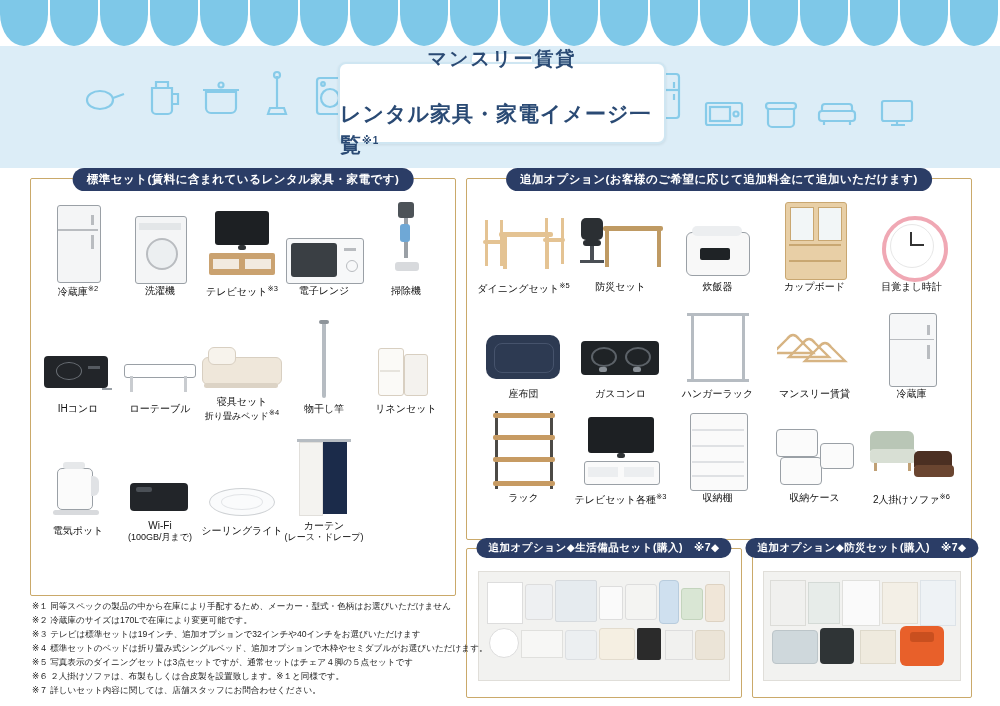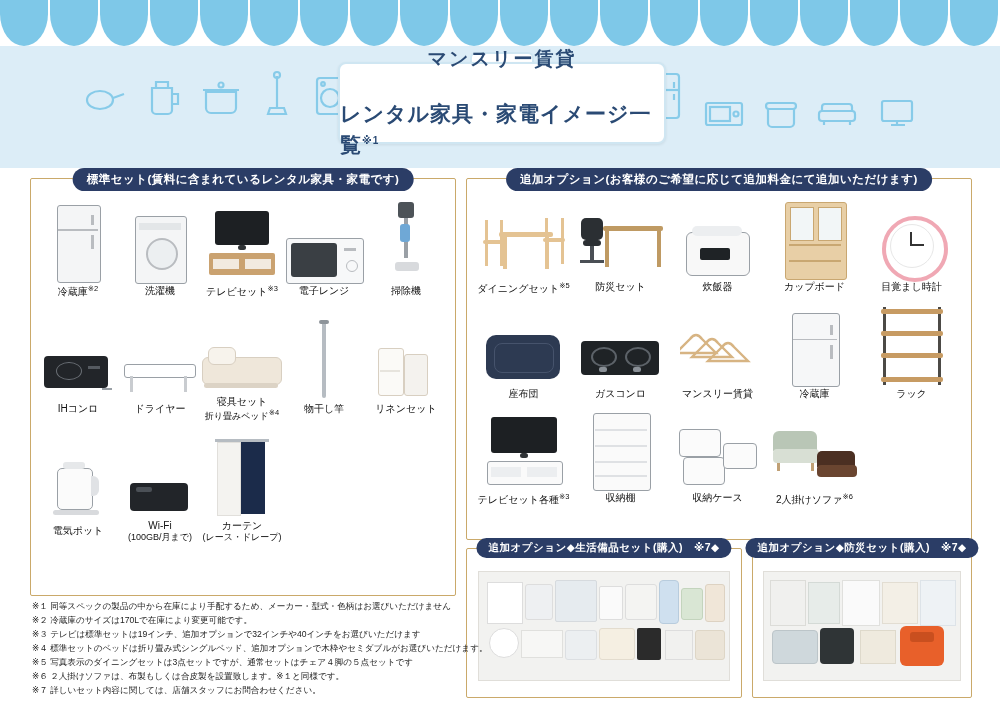--- a/index.html
+++ b/index.html
@@ -333,21 +333,21 @@
     </div>
 
     <div class="cell">
       <div class="art">
         <div class="obj" style="width:72px;height:44px;">
           <div class="box" style="left:0;top:8px;width:70px;height:12px;background:#ffffff;"></div>
           <div class="ln" style="left:6px;top:20px;width:3px;height:16px;background:#c9ccd0;"></div>
           <div class="ln" style="left:60px;top:20px;width:3px;height:16px;background:#c9ccd0;"></div>
         </div>
       </div>
-      <div class="cap"><span>ドライヤー</span></div>
+      <div class="cap"><span>ローテーブル</span></div>
     </div>
 
     <div class="cell">
       <div class="art">
         <div class="obj" style="width:80px;height:52px;">
           <div class="fab" style="left:0;top:16px;width:78px;height:26px;background:#efe7da;"></div>
           <div class="fab" style="left:6px;top:6px;width:26px;height:16px;background:#f7f3ec;"></div>
           <div class="ln" style="left:2px;top:42px;width:74px;height:5px;background:#dcd3c5;border-radius:3px;"></div>
         </div>
       </div>
@@ -390,20 +390,29 @@
     <div class="cell">
       <div class="art">
         <div class="obj" style="width:64px;height:44px;">
           <div class="dk" style="left:2px;top:10px;width:58px;height:28px;background:#222529;border-radius:4px;"></div>
           <div class="ln" style="left:8px;top:14px;width:16px;height:5px;background:#4b5056;border-radius:2px;"></div>
         </div>
       </div>
       <div class="cap"><span>Wi-Fi</span><span class="sub">(100GB/月まで)</span></div>
     </div>
 
+    <div class="cell">
+      <div class="art">
+        <div class="obj" style="width:66px;height:40px;">
+          <div style="position:absolute;left:0;top:6px;width:64px;height:26px;border:1.5px solid #cfd2d5;border-radius:50%;background:#fafbfc;"></div>
+          <div style="position:absolute;left:12px;top:12px;width:40px;height:14px;border:1px solid #e2e4e7;border-radius:50%;"></div>
+        </div>
+      </div>
+      <div class="cap"><span>シーリングライト</span></div>
+    </div>
 
     <div class="cell">
       <div class="art">
         <div class="obj" style="width:54px;height:78px;">
           <div class="ln" style="left:0;top:0;width:54px;height:3px;background:#b6bcc2;"></div>
           <div style="position:absolute;left:2px;top:3px;width:22px;height:72px;background:#f4f3f0;border:1px solid #e1dfdb;"></div>
           <div style="position:absolute;left:26px;top:3px;width:24px;height:72px;background:#1b2b4a;"></div>
         </div>
       </div>
       <div class="cap"><span>カーテン</span><span class="sub">(レース・ドレープ)</span></div>
@@ -504,20 +513,31 @@
           <div class="dk" style="left:0;top:8px;width:78px;height:34px;background:#1f2326;border-radius:4px;"></div>
           <div style="position:absolute;left:10px;top:14px;width:22px;height:16px;border:2px solid #5c6268;border-radius:50%;"></div>
           <div style="position:absolute;left:44px;top:14px;width:22px;height:16px;border:2px solid #5c6268;border-radius:50%;"></div>
           <div class="ln" style="left:18px;top:34px;width:8px;height:5px;background:#8a9097;border-radius:2px;"></div>
           <div class="ln" style="left:52px;top:34px;width:8px;height:5px;background:#8a9097;border-radius:2px;"></div>
         </div>
       </div>
       <div class="cap"><span>ガスコンロ</span></div>
     </div>
 
+    <div class="cell">
+      <div class="art">
+        <div class="obj" style="width:66px;height:76px;">
+          <div class="ln" style="left:2px;top:4px;width:62px;height:3px;background:#b6bcc2;"></div>
+          <div class="ln" style="left:6px;top:6px;width:3px;height:64px;background:#b6bcc2;"></div>
+          <div class="ln" style="left:57px;top:6px;width:3px;height:64px;background:#b6bcc2;"></div>
+          <div class="ln" style="left:2px;top:70px;width:62px;height:3px;background:#b6bcc2;"></div>
+        </div>
+      </div>
+      <div class="cap"><span>ハンガーラック</span></div>
+    </div>
 
     <div class="cell">
       <div class="art">
         <div class="obj" style="width:76px;height:60px;">
           <svg width="76" height="60" viewBox="0 0 76 60">
             <g stroke="#d7b483" fill="none" stroke-width="2.4">
               <path d="M10 14 q6 -8 12 0 l14 14 h-40 z"></path>
               <path d="M26 18 q6 -8 12 0 l14 14 h-40 z"></path>
               <path d="M42 22 q6 -8 12 0 l14 14 h-40 z"></path>
             </g>

